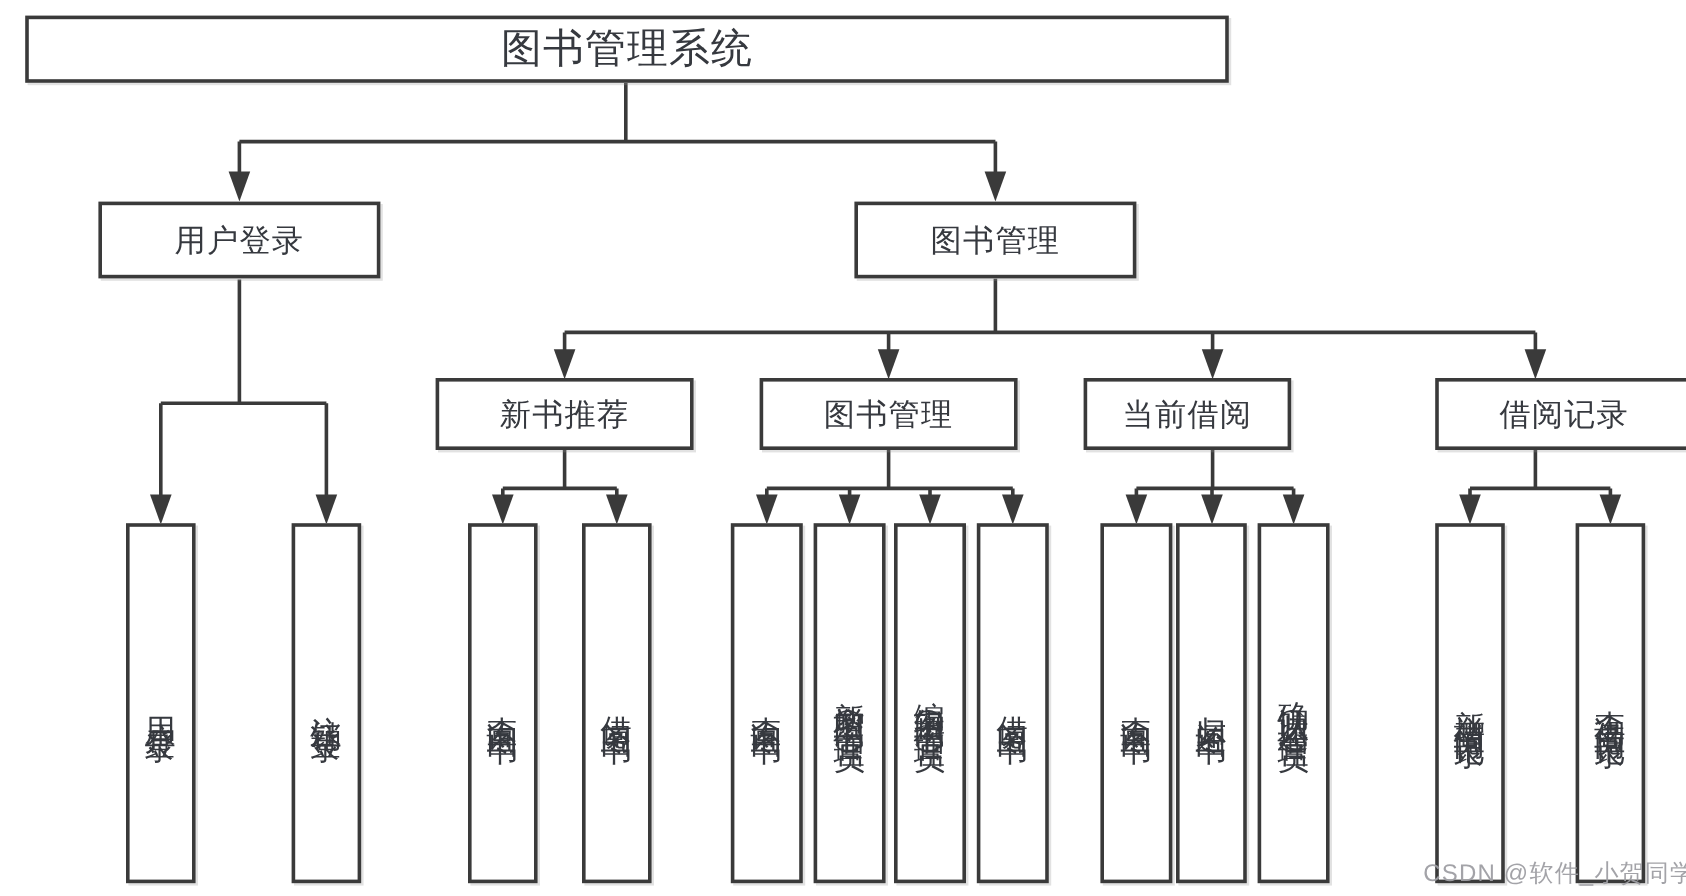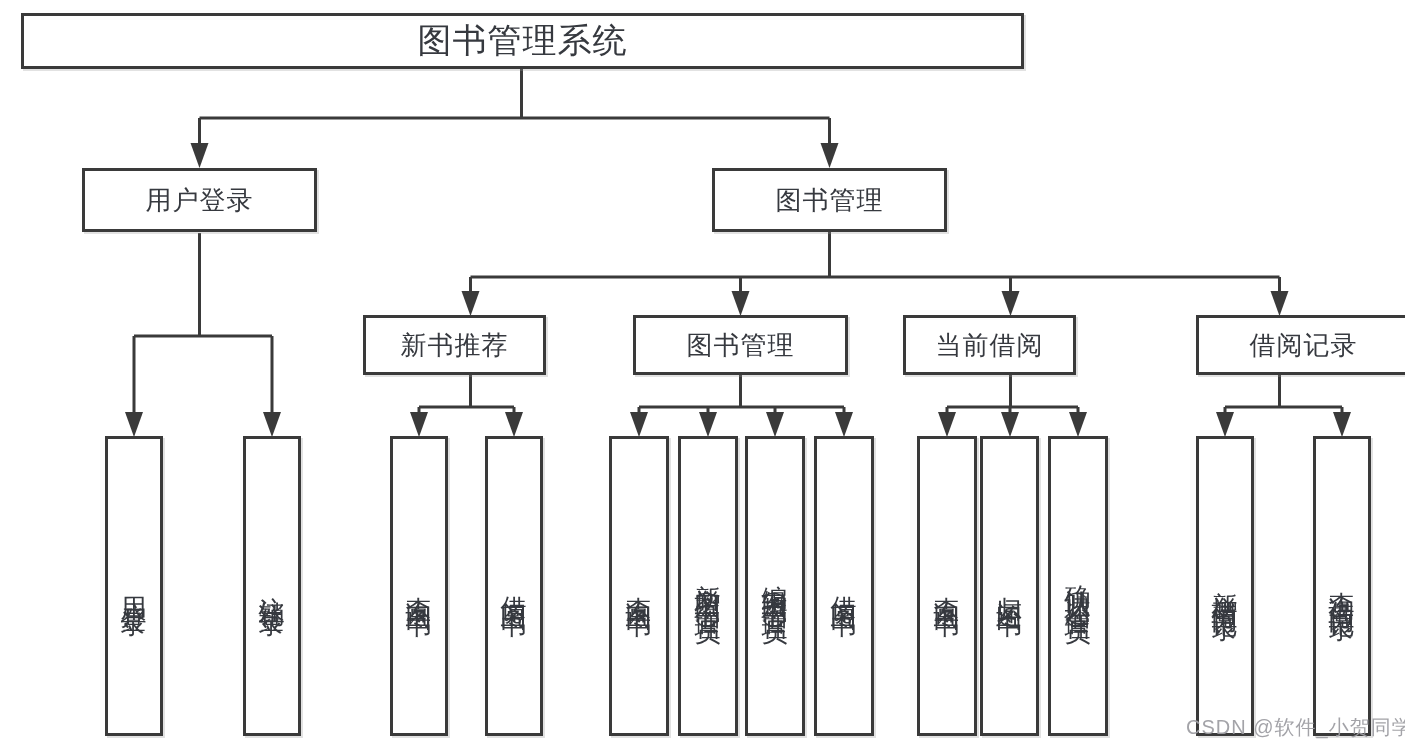--- a/index.html
+++ b/index.html
@@ -101,21 +101,21 @@
       <polygon points="1216,412 1234,412 1225,437"></polygon>
       <polygon points="1333,412 1351,412 1342,437"></polygon>
     </g>
   </svg>
 
   <div class="node node-h node-root-style" style="left:21px; top:13px; width:1003px; height:56px;">图书管理系统</div>
 
   <div class="node node-h" style="left:82px; top:168px; width:235px; height:64px;">用户登录</div>
   <div class="node node-h" style="left:712px; top:168px; width:235px; height:64px;">图书管理</div>
 
-  <div class="node node-h" style="left:363px; top:315px; width:183px; height:60px;">新书推荐</div>
+  <div class="node node-h" style="left:363px; top:315px; width:215px; height:60px;">新书推荐</div>
   <div class="node node-h" style="left:633px; top:315px; width:215px; height:60px;">图书管理</div>
   <div class="node node-h" style="left:903px; top:315px; width:173px; height:60px;">当前借阅</div>
   <div class="node node-h" style="left:1172px; top:315px; width:215px; height:60px;margin-left:24px;">借阅记录</div>
 
   <div class="node node-v" style="left:105px; top:436px; width:58px; height:300px;">用户登录</div>
   <div class="node node-v" style="left:243px; top:436px; width:58px; height:300px;">注销登录</div>
 
   <div class="node node-v" style="left:390px; top:436px; width:58px; height:300px;">查询图书</div>
   <div class="node node-v" style="left:485px; top:436px; width:58px; height:300px;">借阅图书</div>
 

